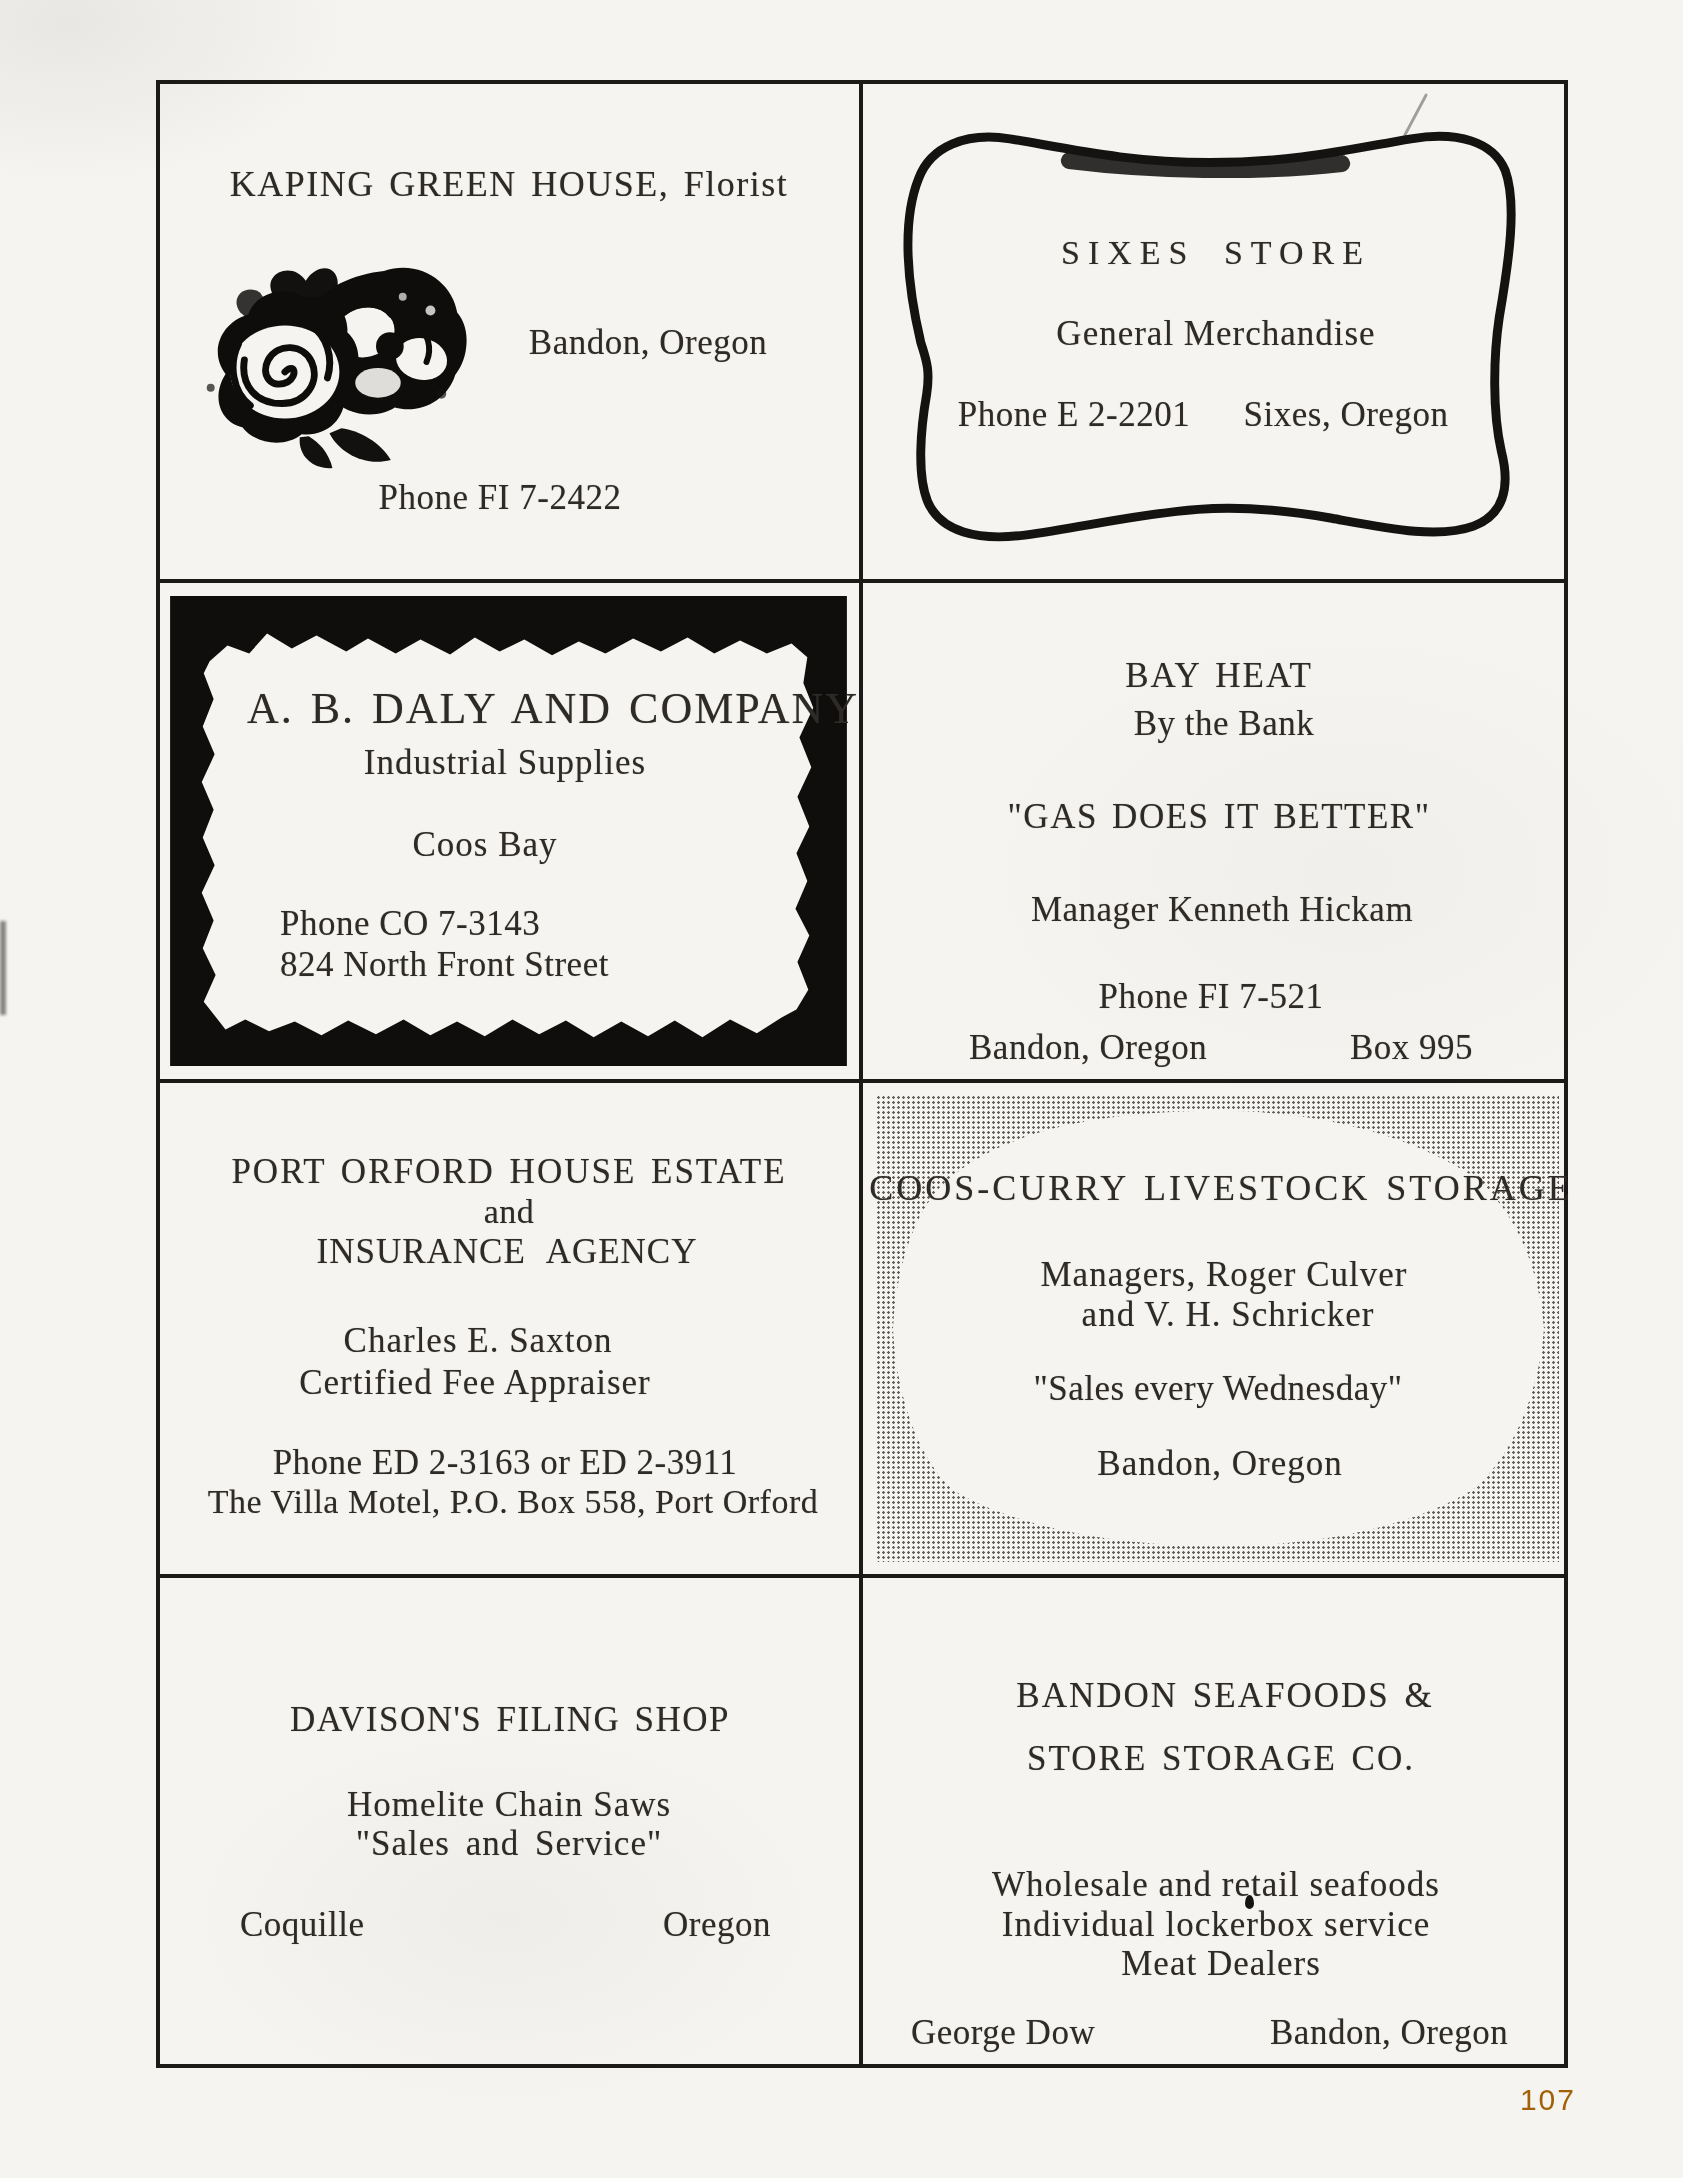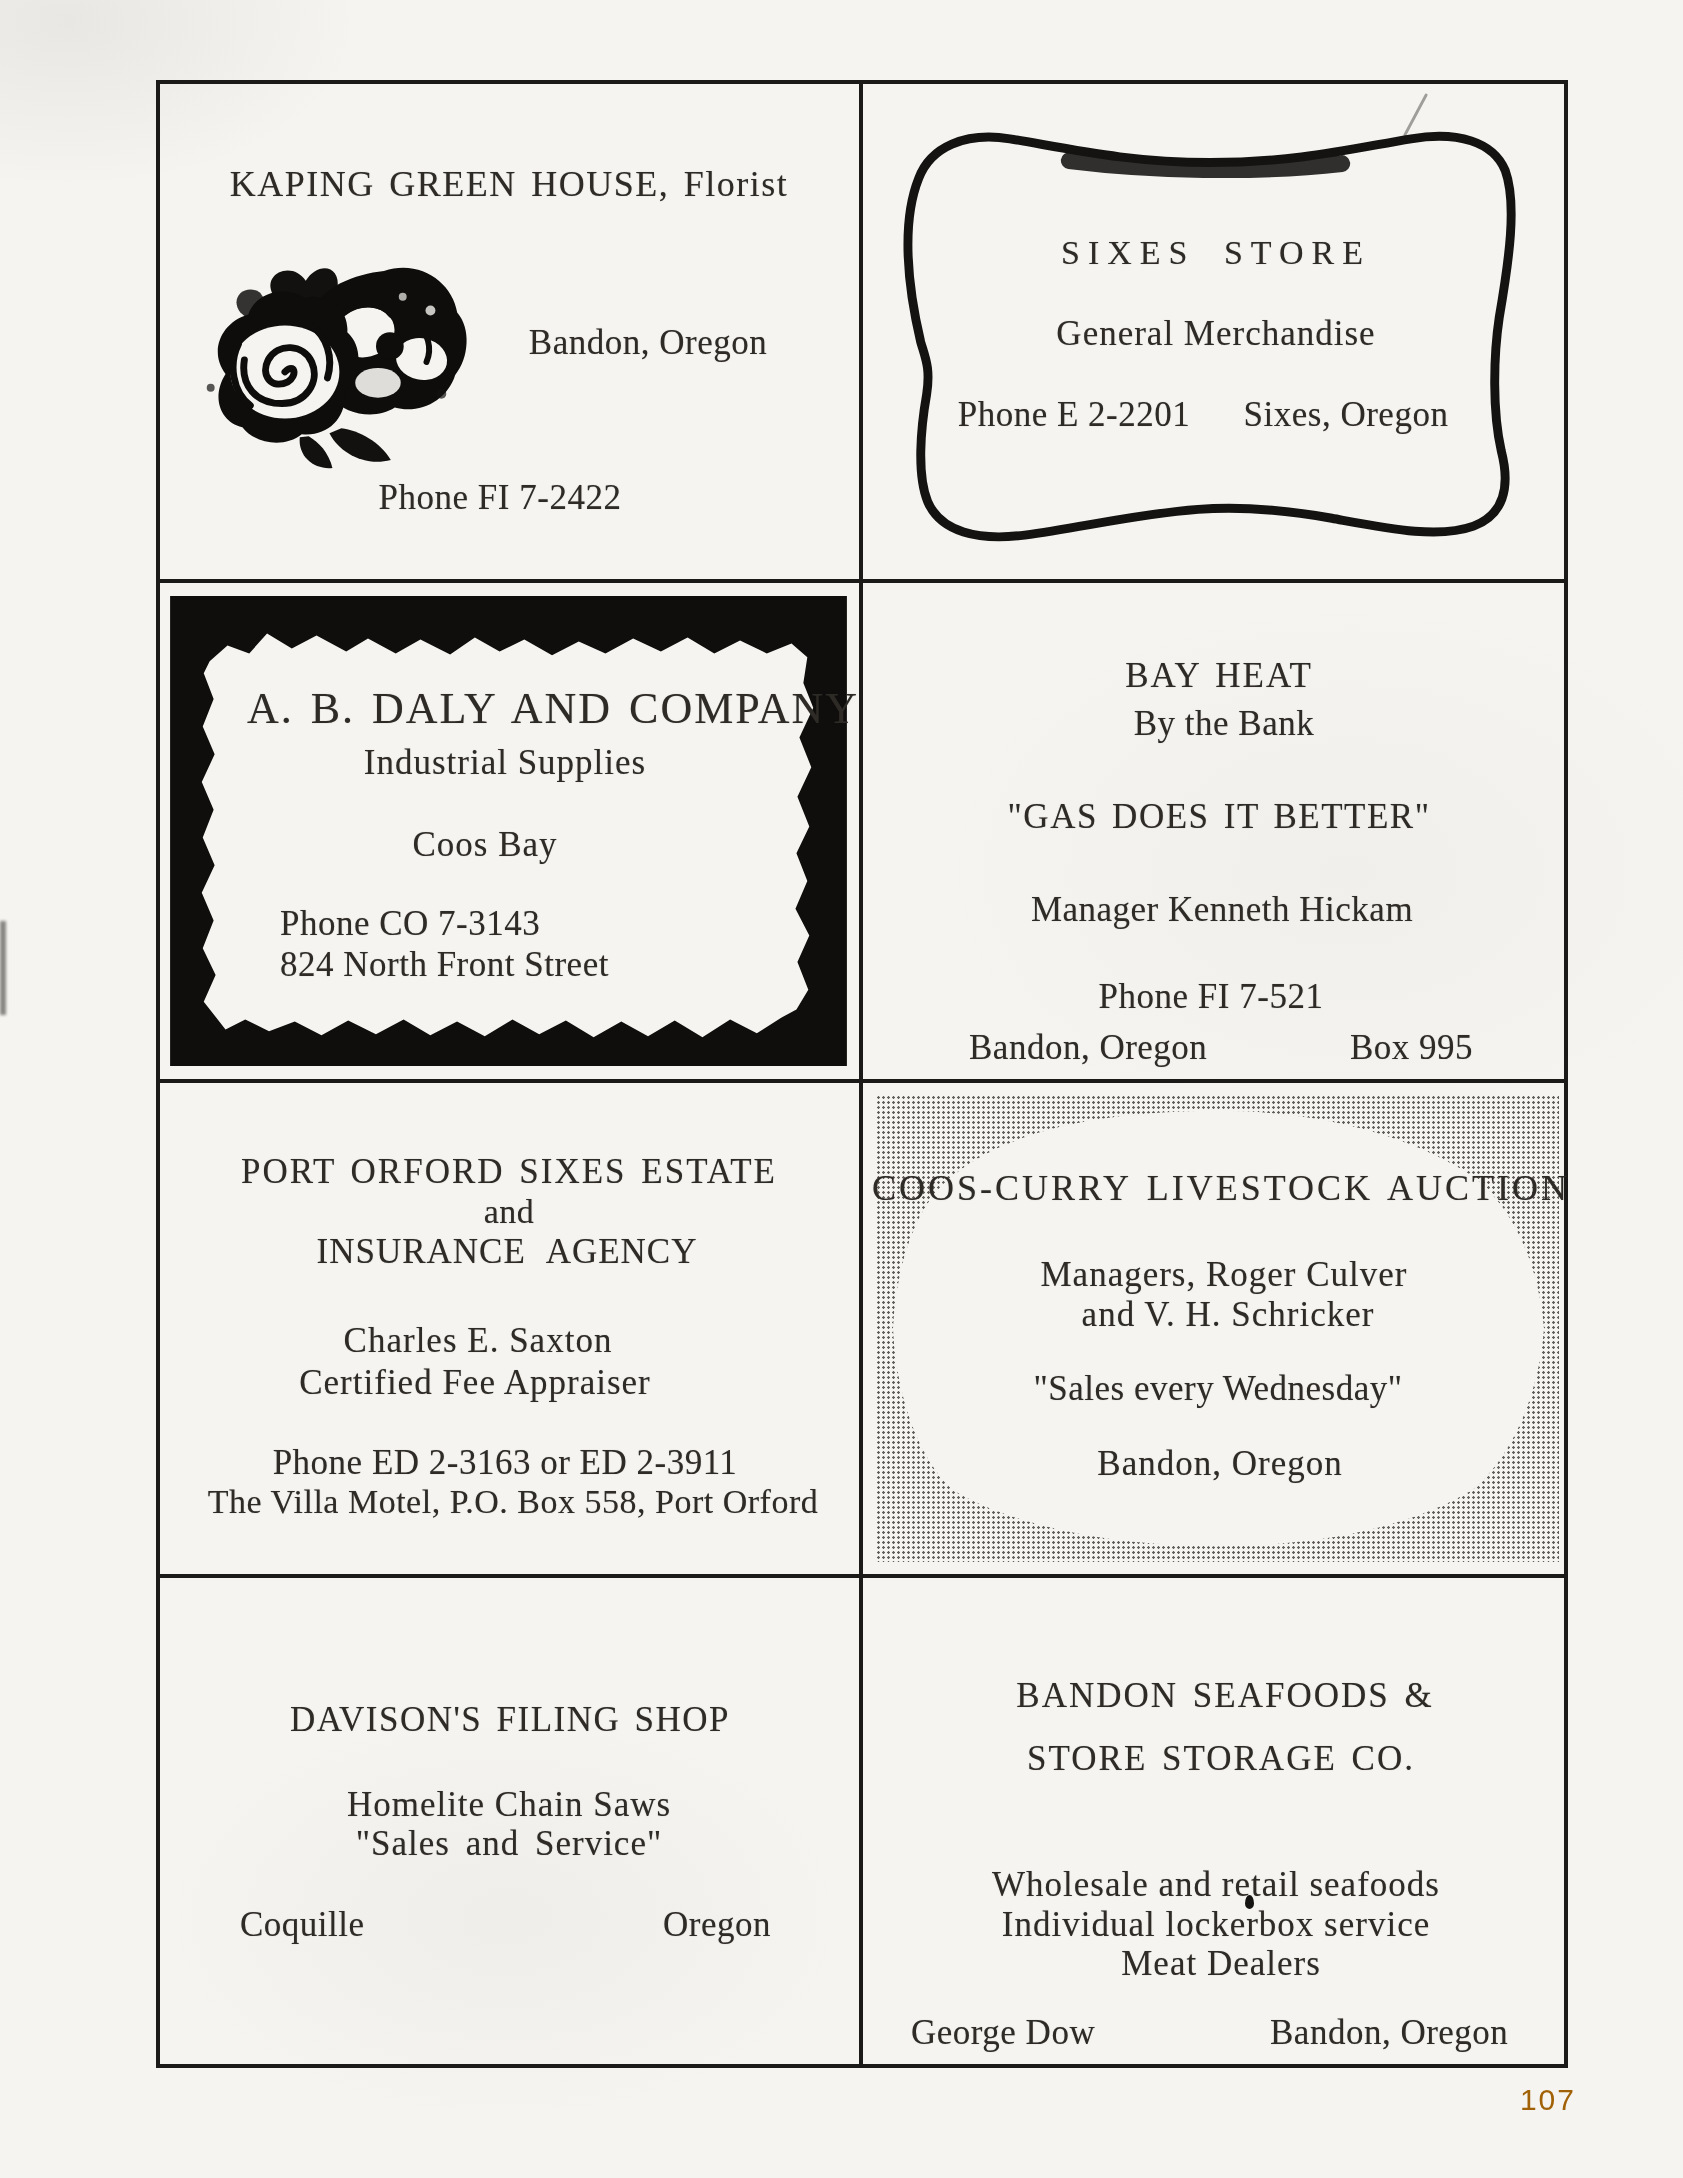--- a/index.html
+++ b/index.html
@@ -124,21 +124,21 @@
   <div class="t caps" style="left:1219px;top:675px;">BAY HEAT</div>
   <div class="t" style="left:1224px;top:723px;">By the Bank</div>
   <div class="t caps" style="left:1219px;top:816px;letter-spacing:1.5px;">"GAS DOES IT BETTER"</div>
   <div class="t" style="left:1222px;top:909px;">Manager Kenneth Hickam</div>
   <div class="t" style="left:1211px;top:996px;">Phone FI 7-521</div>
   <div class="t left" style="left:969px;top:1047px;">Bandon, Oregon</div>
   <div class="t left" style="left:1350px;top:1047px;">Box 995</div>
 </div>
 
 <div>
-  <div class="t caps" style="left:509px;top:1171px;">PORT ORFORD SIXES ESTATE</div>
+  <div class="t caps" style="left:509px;top:1171px;">PORT ORFORD HOUSE ESTATE</div>
   <div class="t" style="left:509px;top:1212px;font-size:34px;">and</div>
   <div class="t caps" style="left:507px;top:1251px;word-spacing:12px;letter-spacing:1px;">INSURANCE AGENCY</div>
   <div class="t" style="left:478px;top:1340px;letter-spacing:1px;">Charles E. Saxton</div>
   <div class="t" style="left:475px;top:1382px;letter-spacing:1px;">Certified Fee Appraiser</div>
   <div class="t" style="left:505px;top:1462px;">Phone ED 2-3163 or ED 2-3911</div>
   <div class="t" style="left:513px;top:1502px;font-size:34px;">The Villa Motel, P.O. Box 558, Port Orford</div>
 </div>
 
 <div>
   <div id="stipple-box">
@@ -147,21 +147,21 @@
         C1340,1122 1430,1150 1488,1188
         C1530,1220 1555,1280 1560,1342
         C1555,1405 1530,1470 1488,1505
         C1430,1540 1340,1562 1230,1562
         C1120,1562 1020,1540 962,1505
         C925,1470 905,1405 902,1342
         C905,1280 925,1215 962,1188
         C1020,1140 1120,1122 1230,1122 Z"></path>
     </svg>
   </div>
-  <div class="t caps" style="left:1221px;top:1188px;font-size:36px;letter-spacing:3px;">COOS-CURRY LIVESTOCK AUCTION</div>
+  <div class="t caps" style="left:1221px;top:1188px;font-size:36px;letter-spacing:3px;">COOS-CURRY LIVESTOCK STORAGE</div>
   <div class="t" style="left:1224px;top:1274px;letter-spacing:1px;">Managers, Roger Culver</div>
   <div class="t" style="left:1228px;top:1314px;letter-spacing:1px;">and V. H. Schricker</div>
   <div class="t" style="left:1218px;top:1388px;">"Sales every Wednesday"</div>
   <div class="t" style="left:1220px;top:1463px;letter-spacing:1px;">Bandon, Oregon</div>
 </div>
 
 <div>
   <div class="t caps" style="left:510px;top:1719px;letter-spacing:1.5px;">DAVISON'S FILING SHOP</div>
   <div class="t" style="left:509px;top:1804px;letter-spacing:1px;">Homelite Chain Saws</div>
   <div class="t" style="left:509px;top:1843px;letter-spacing:1px;word-spacing:6px;">"Sales and Service"</div>

